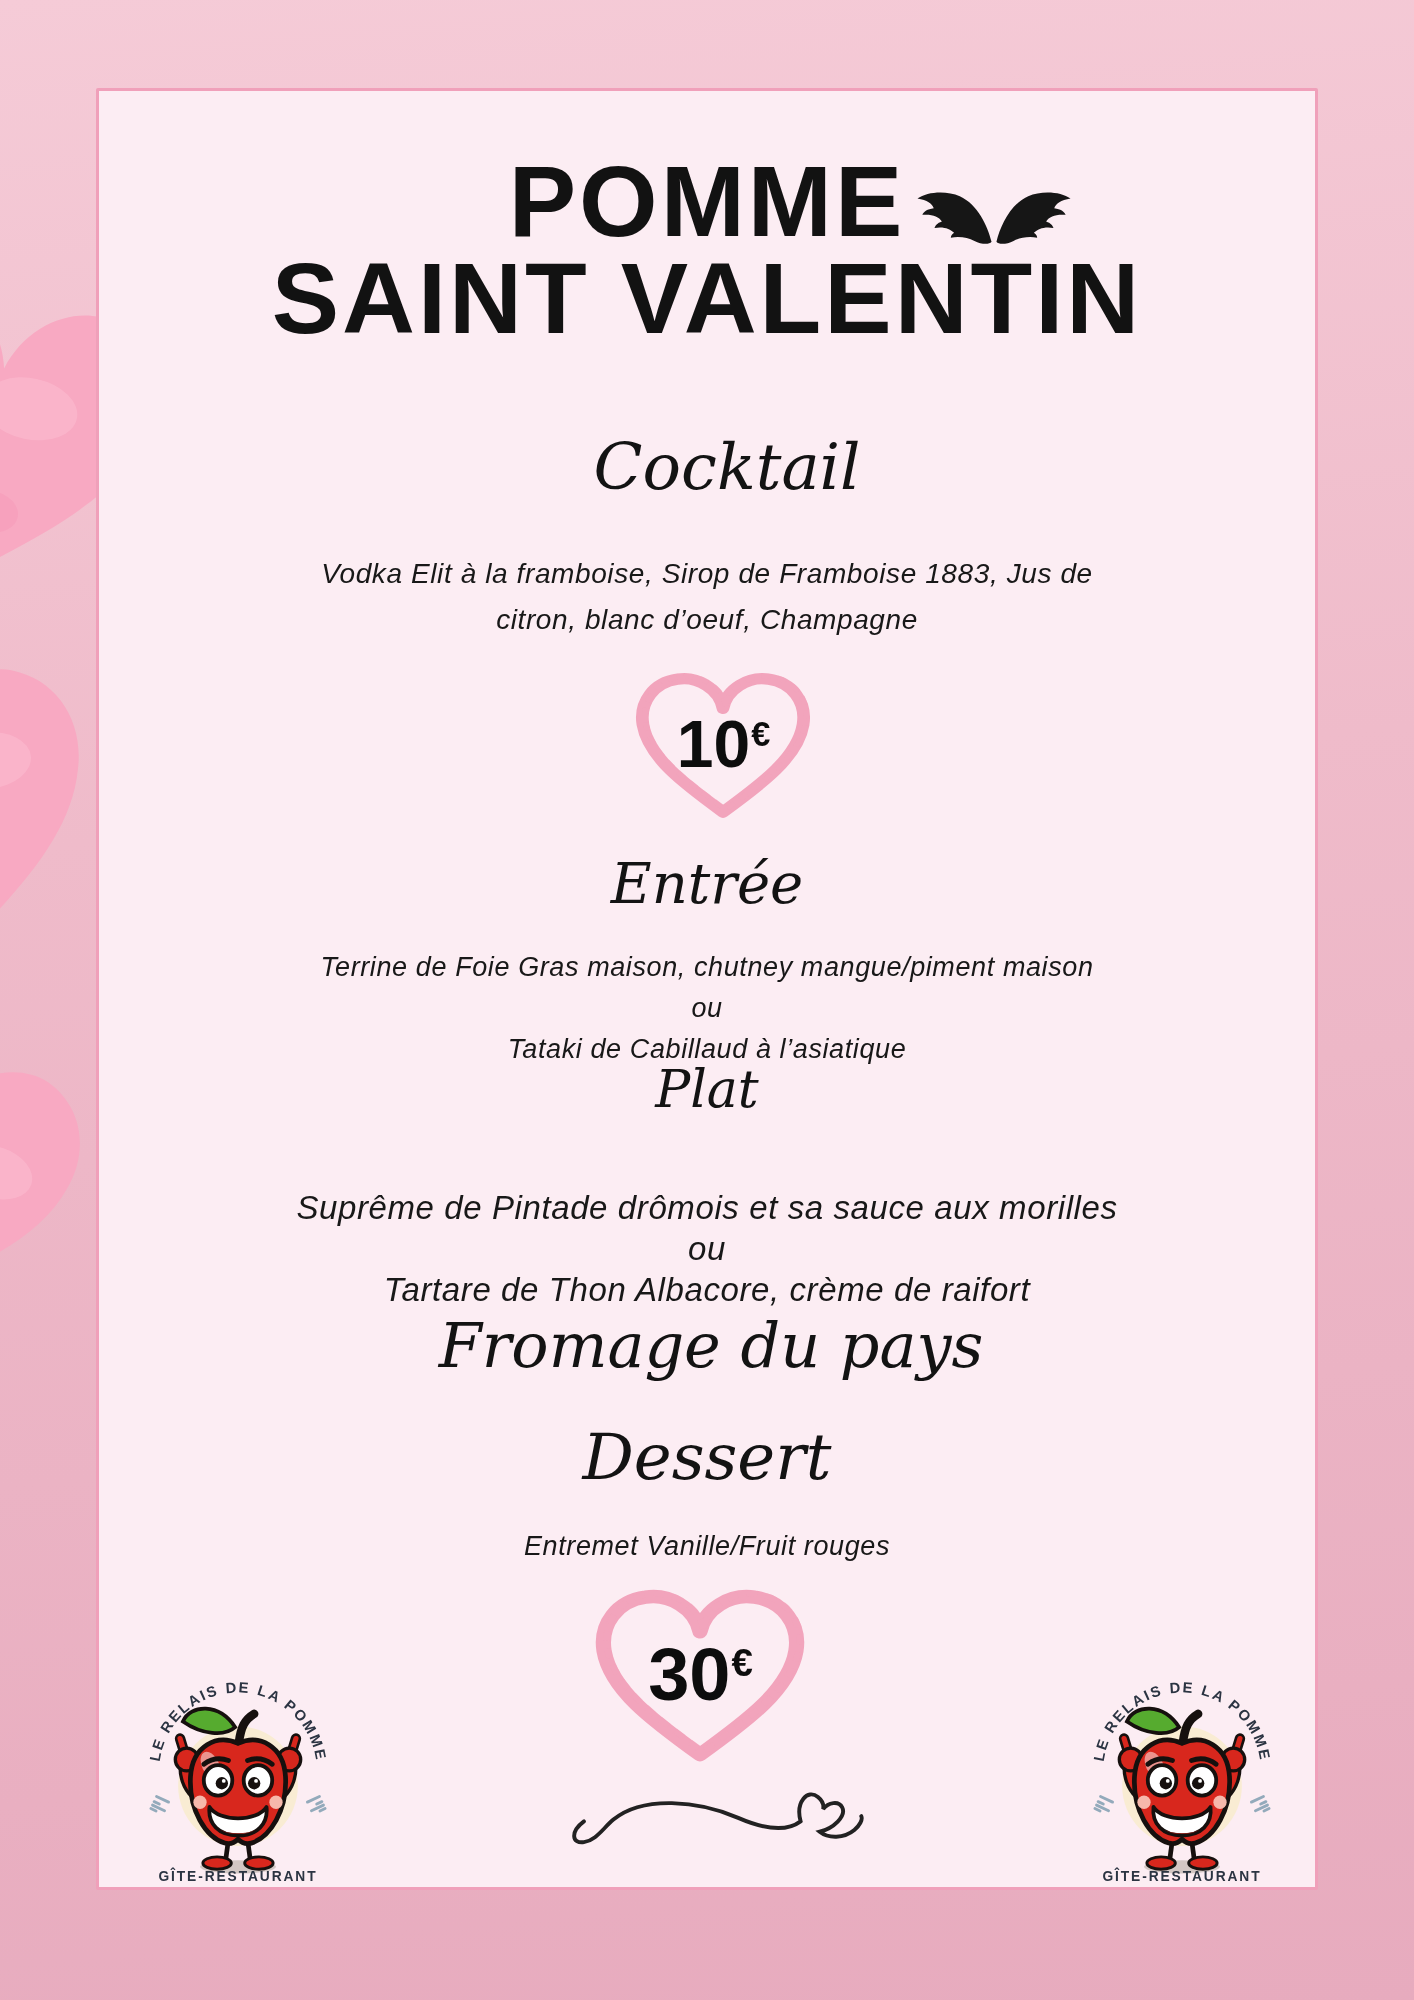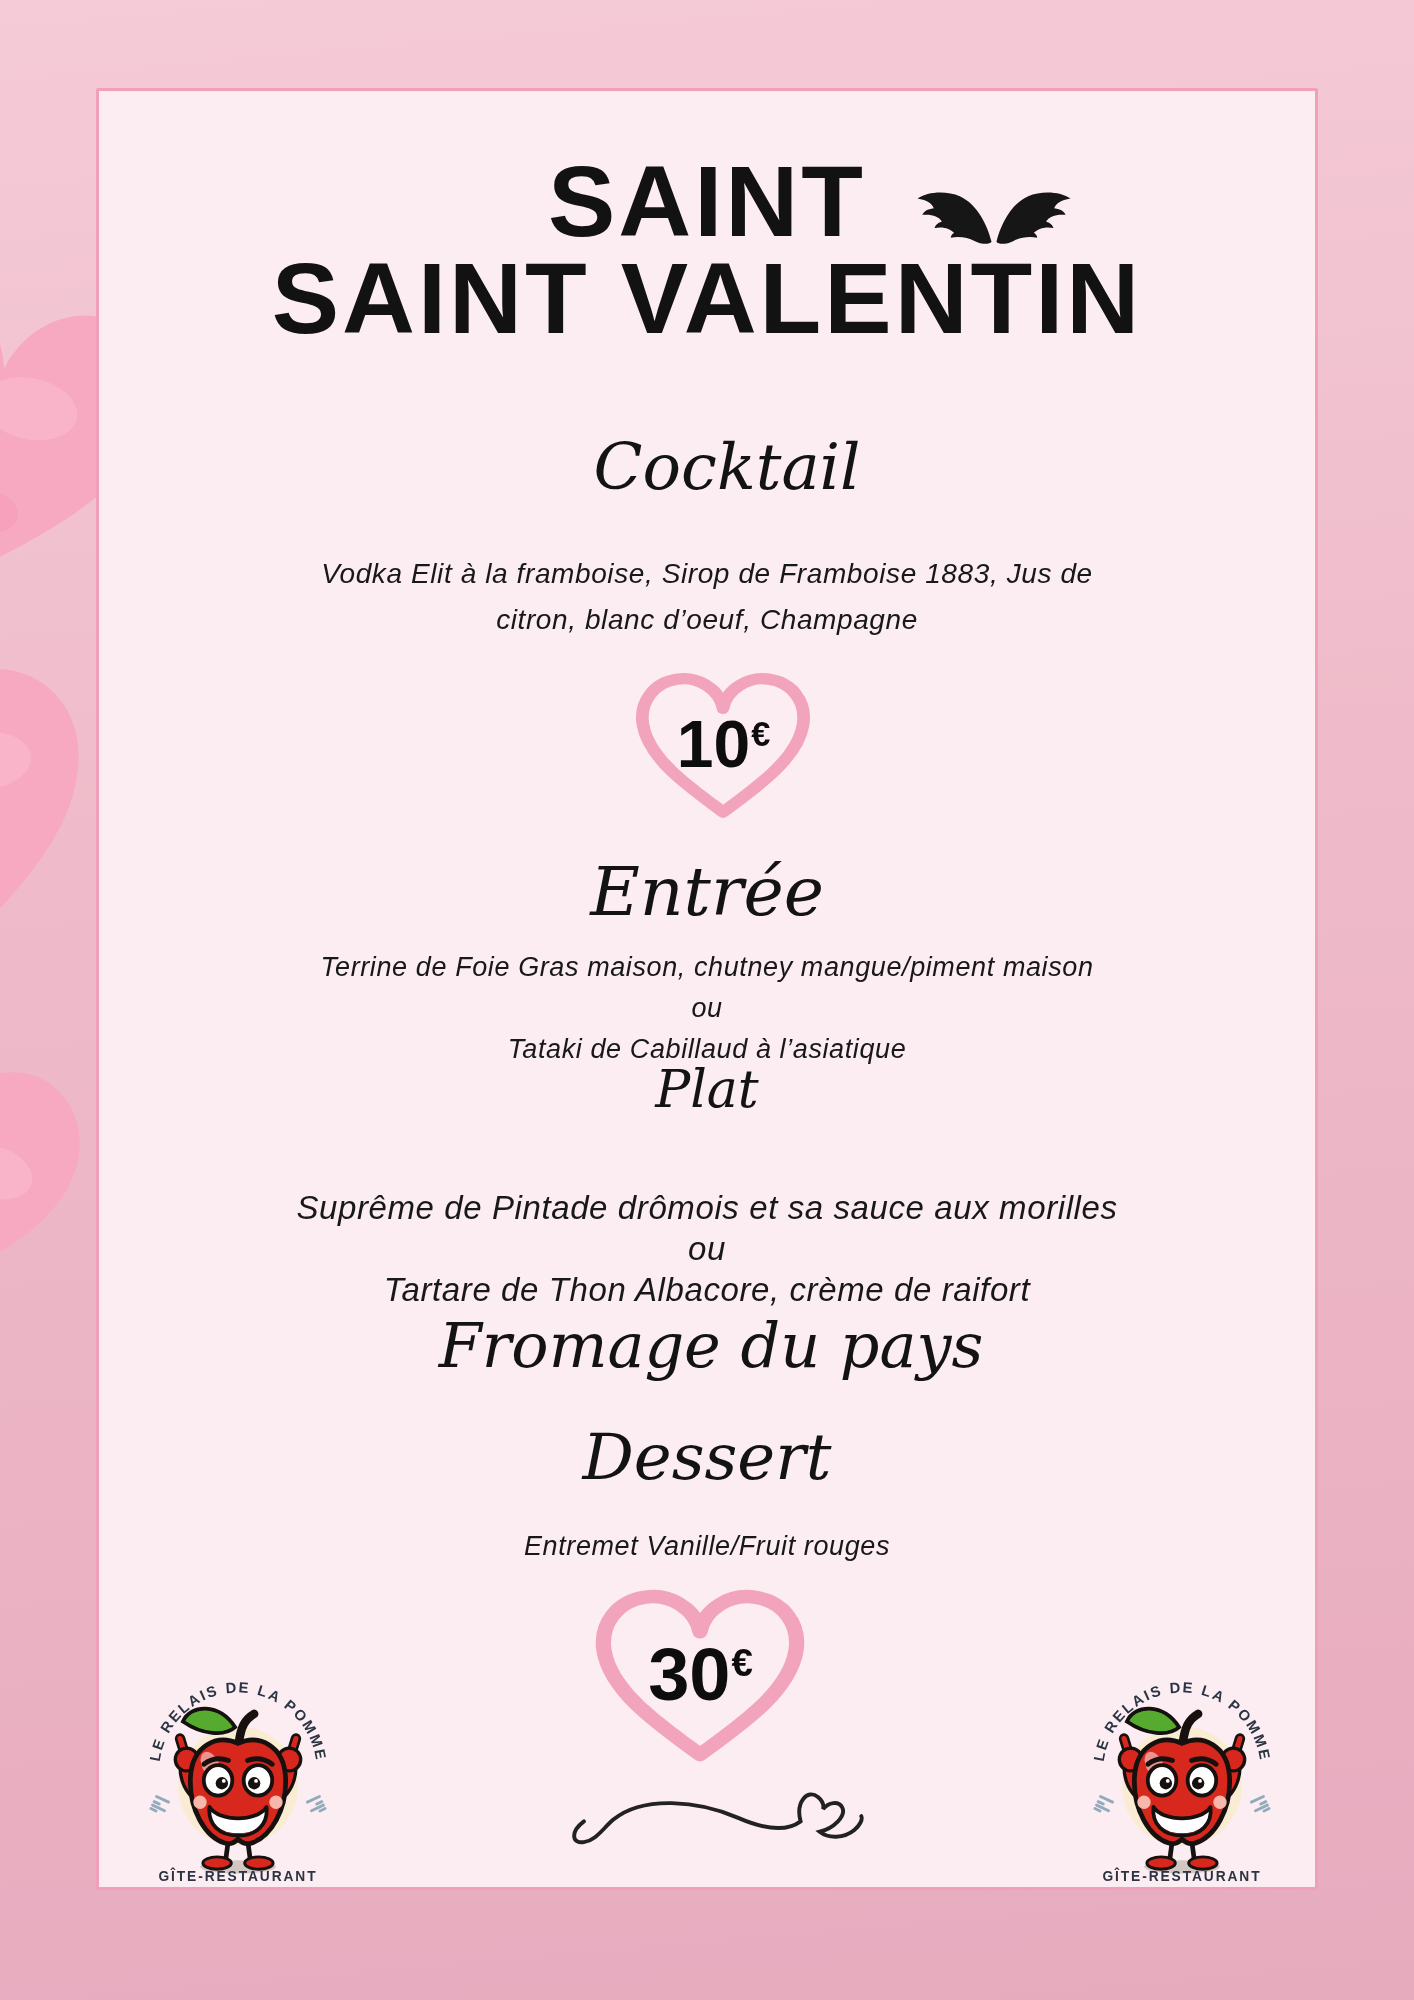--- a/index.html
+++ b/index.html
@@ -19,21 +19,21 @@
   .title {
     top:62px; font-weight:bold; font-size:101px; line-height:97px;
     letter-spacing:3px; color:#121212;
   }
   .wings { position:absolute; top:97px; left:809px; width:172px; height:57px; }
   .script {
     font-family:"DejaVu Serif", serif; font-style:italic;
     line-height:1.25; color:#131313;
   }
   .h-cocktail { top:336px; font-size:64px;padding-left:40px; }
-  .h-entree   { top:758px; font-size:68px; }
+  .h-entree   { top:758px; font-size:56px; }
   .h-plat     { top:966px; font-size:52px; }
   .h-fromage  { top:1216px; font-size:62px;padding-left:8px; }
   .h-dessert  { top:1326px; font-size:64px; }
   .body-text { font-style:italic; font-weight:500; letter-spacing:0.6px; color:#181818; }
   .desc-cocktail { top:460px; font-size:28px; line-height:46px; }
   .opts-entree   { top:856px; font-size:27px; line-height:41px; }
   .opts-plat     { top:1096px; font-size:33px; line-height:41px; }
   .desc-dessert  { top:1440px; font-size:27px; }
   .price-heart { position:absolute; z-index:3; }
   .price-heart svg { width:100%; height:100%; display:block; }
@@ -68,21 +68,21 @@
 </svg>
 <svg class="felt" style="left:-250px; top:1015px; width:340px; height:320px; transform:rotate(18deg);" viewBox="0 0 100 100">
   <path d="M50,30 C46,15 32,7 21,10 C8,14 2,27 5,40 C9,60 28,75 50,93 C72,75 91,60 95,40 C98,27 92,14 79,10 C68,7 54,15 50,30 Z" fill="#f8a9c2"></path>
   <ellipse cx="72" cy="42" rx="12" ry="8" fill="#ffc9da" opacity="0.35"></ellipse>
   <ellipse cx="58" cy="68" rx="9" ry="6" fill="#f590b2" opacity="0.3"></ellipse>
 </svg>
 
 <div class="card">
 
   <div class="center title">
-    <div>SAINT</div>
+    <div>POMME</div>
     <div>SAINT VALENTIN</div>
   </div>
 
   <svg class="wings" viewBox="0 0 200 70">
     <defs>
       <path id="wingL" d="M97,66 C92,46 80,20 58,10 C42,3 18,4 6,13 C18,15 24,19 26,25 C18,26 14,29 12,33 C24,32 32,35 36,41 C30,43 28,46 27,49 C38,47 46,50 51,55 C48,57 47,59 47,61 C58,59 68,61 76,65 C84,69 94,70 97,66 Z"></path>
     </defs>
     <use href="#wingL" fill="#161616"></use>
     <use href="#wingL" fill="#161616" transform="translate(200,0) scale(-1,1)"></use>
   </svg>

